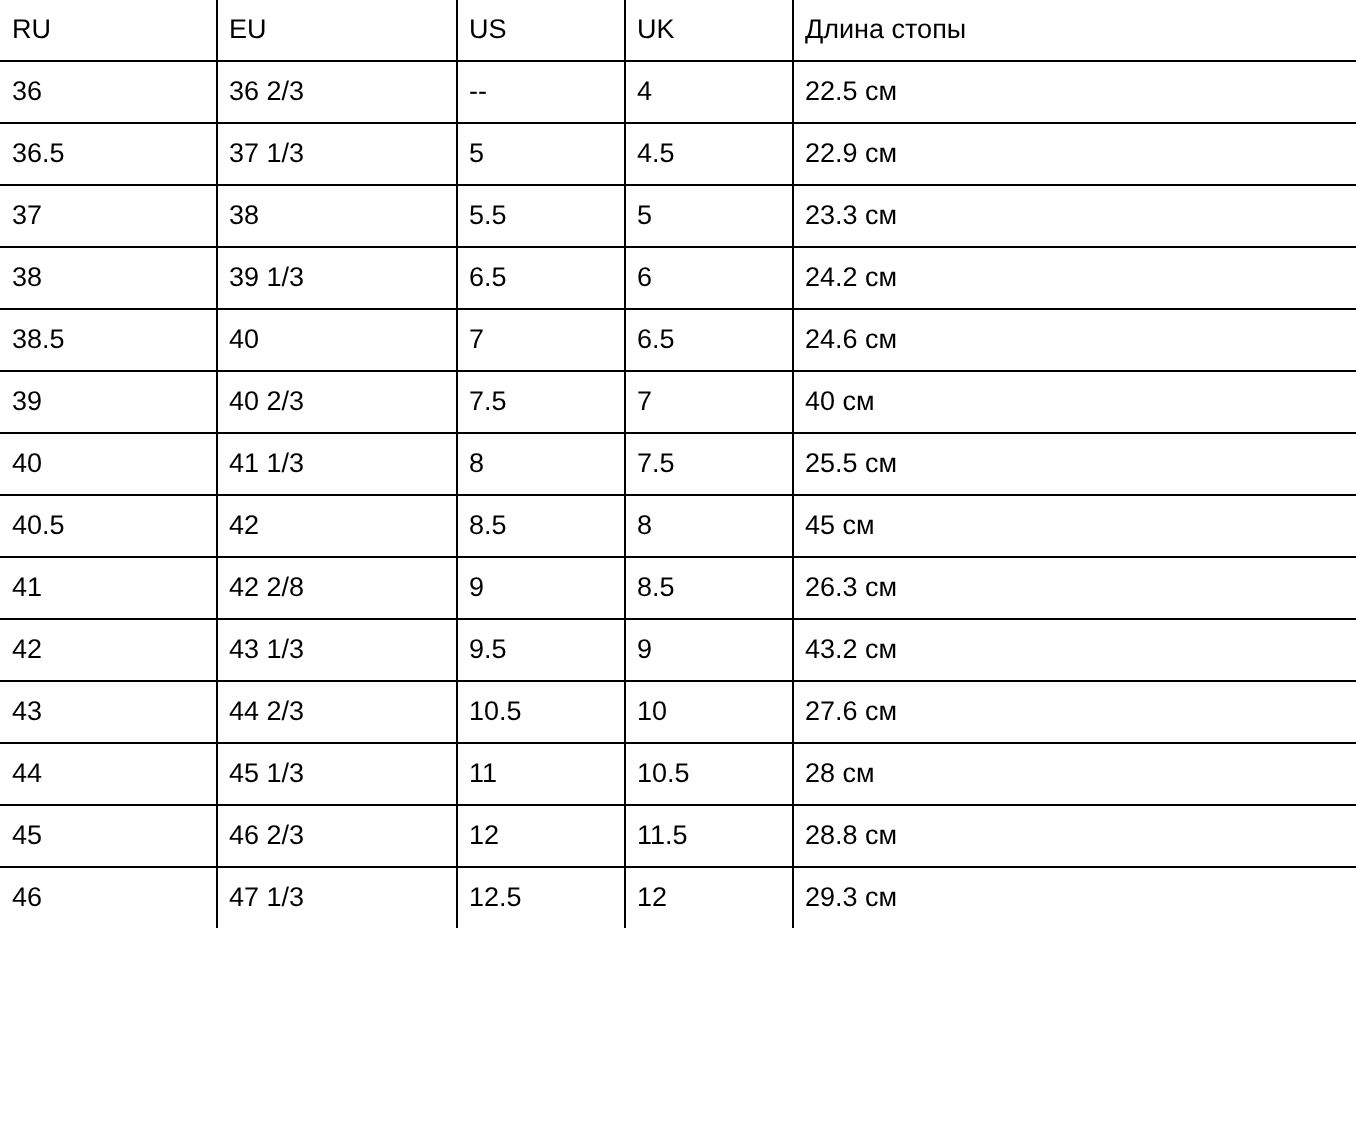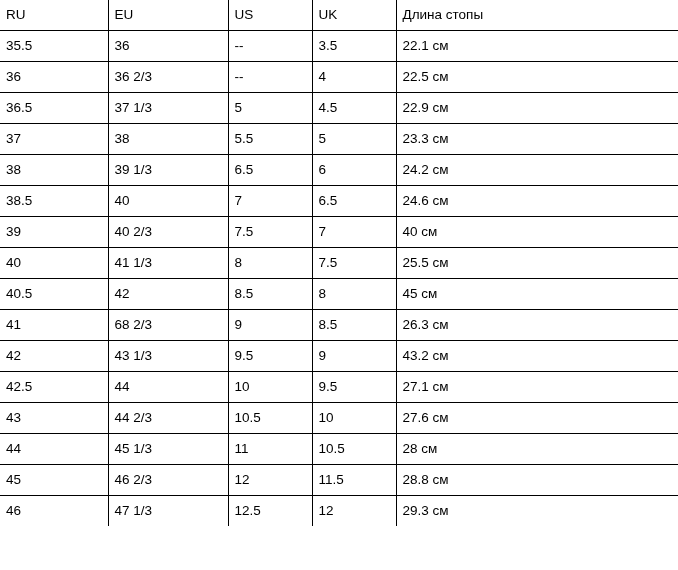--- a/index.html
+++ b/index.html
@@ -80,27 +80,20 @@
       <tr>
         <th>RU</th>
         <th>EU</th>
         <th>US</th>
         <th>UK</th>
         <th>Длина стопы</th>
       </tr>
     </thead>
     <tbody>
       <tr>
-        <td>35.5</td>
-        <td>36</td>
-        <td>--</td>
-        <td>3.5</td>
-        <td>22.1 см</td>
-      </tr>
-      <tr>
         <td>36</td>
         <td>36 2/3</td>
         <td>--</td>
         <td>4</td>
         <td>22.5 см</td>
       </tr>
       <tr>
         <td>36.5</td>
         <td>37 1/3</td>
         <td>5</td>
@@ -144,38 +137,31 @@
       </tr>
       <tr>
         <td>40.5</td>
         <td>42</td>
         <td>8.5</td>
         <td>8</td>
         <td>45 см</td>
       </tr>
       <tr>
         <td>41</td>
-        <td>68 2/3</td>
+        <td>42 2/8</td>
         <td>9</td>
         <td>8.5</td>
         <td>26.3 см</td>
       </tr>
       <tr>
         <td>42</td>
         <td>43 1/3</td>
         <td>9.5</td>
         <td>9</td>
         <td>43.2 см</td>
-      </tr>
-      <tr>
-        <td>42.5</td>
-        <td>44</td>
-        <td>10</td>
-        <td>9.5</td>
-        <td>27.1 см</td>
       </tr>
       <tr>
         <td>43</td>
         <td>44 2/3</td>
         <td>10.5</td>
         <td>10</td>
         <td>27.6 см</td>
       </tr>
       <tr>
         <td>44</td>

